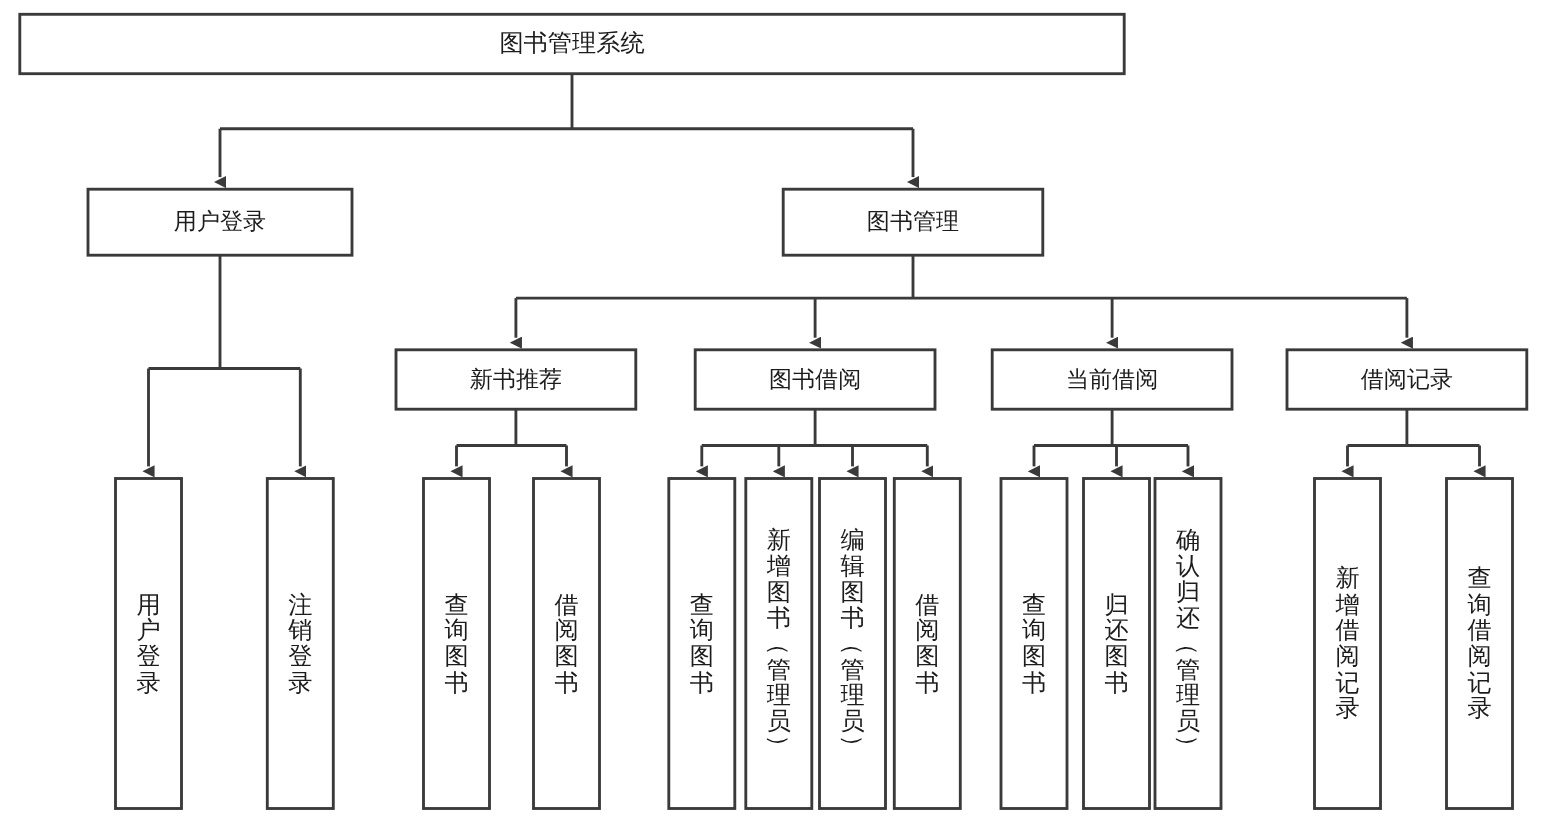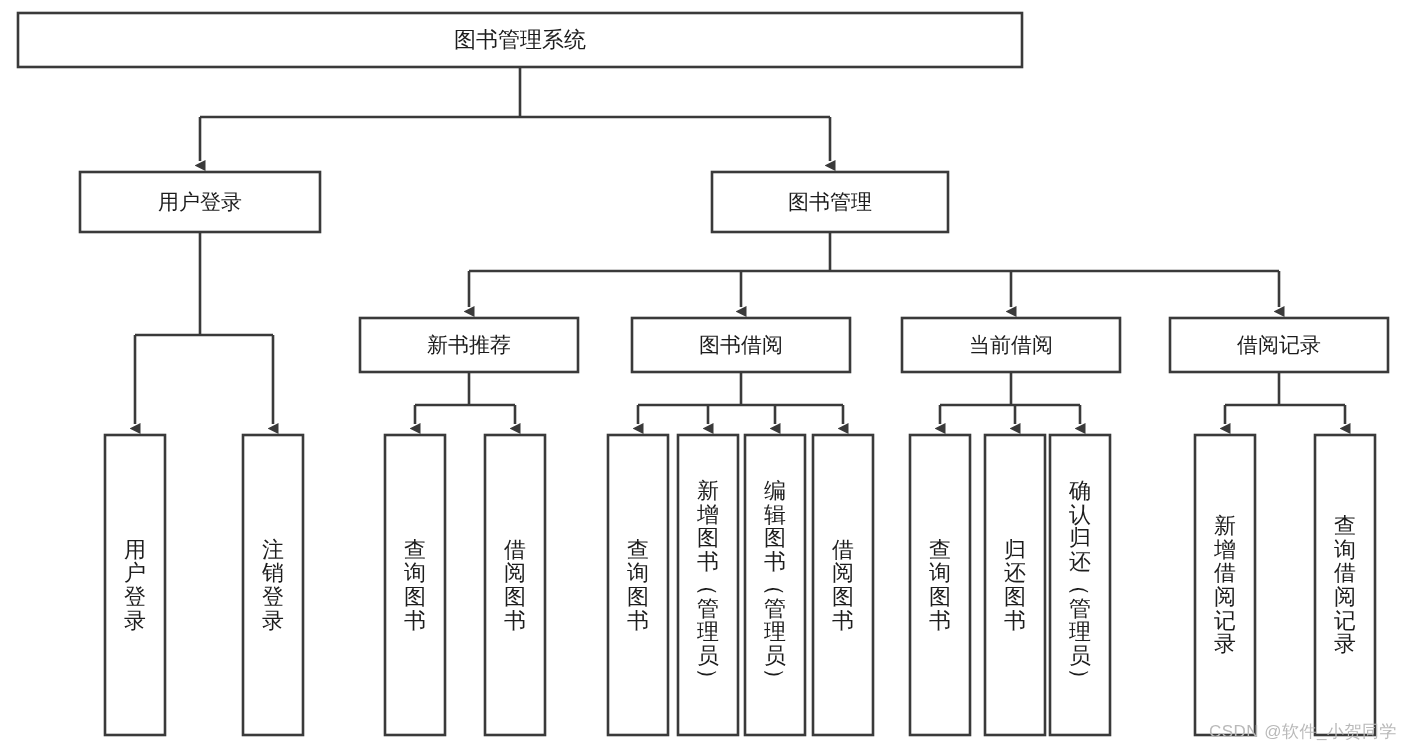--- a/index.html
+++ b/index.html
@@ -285,15 +285,14 @@
       <div class="leaf-label-wrap" style="left: 1315px; top: 435px; width: 60px; height: 300px;">
         <span class="leaf-label-char">查</span>
         <span class="leaf-label-char">询</span>
         <span class="leaf-label-char">借</span>
         <span class="leaf-label-char">阅</span>
         <span class="leaf-label-char">记</span>
         <span class="leaf-label-char">录</span>
       </div>
     </div>
 
-  <div class="watermark">CSDN @软件_小贺同学</div>
 
 </div>
 
 </body></html>

